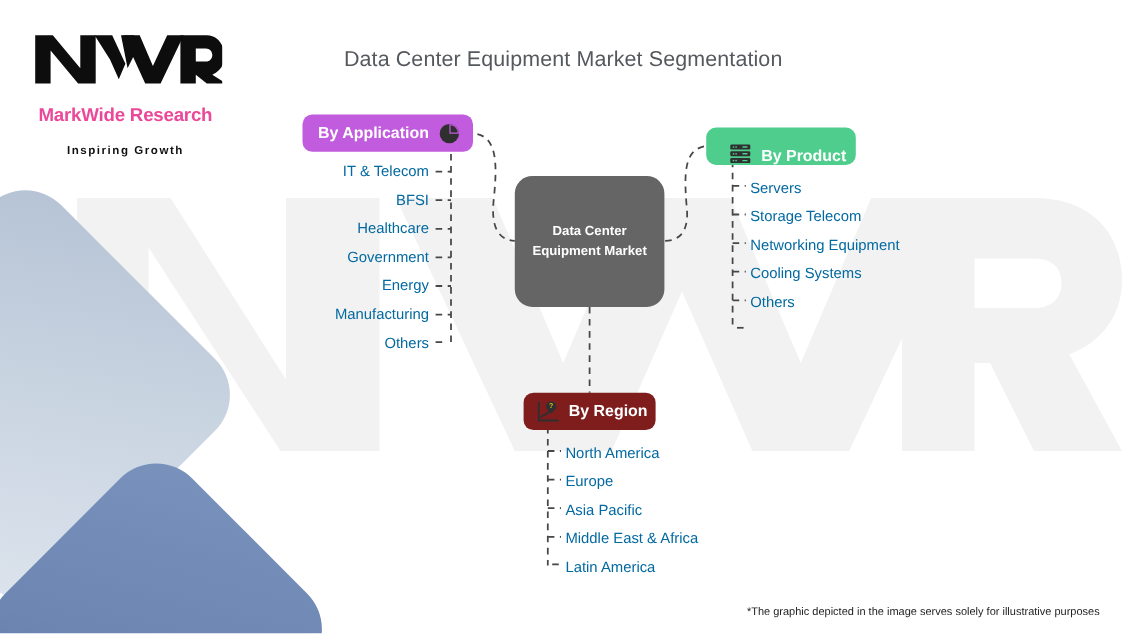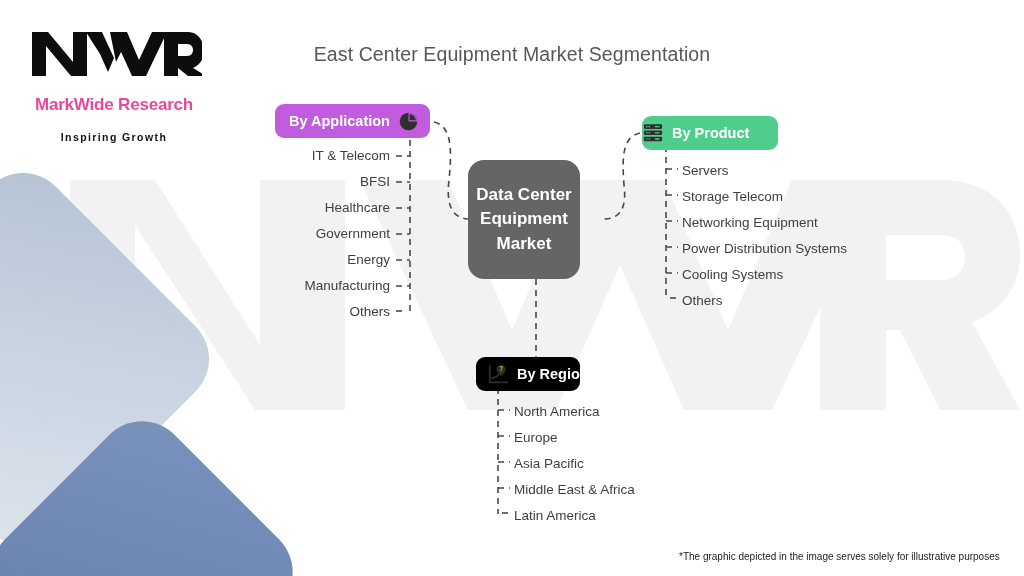--- a/index.html
+++ b/index.html
@@ -100,30 +100,30 @@
     width: 1024px;
     height: 576px;
     pointer-events: none;
   }
 
   
   .center-node {
     position: absolute;
     left: 468px;
     top: 160px;
-    width: 112px;
+    width: 136px;
     height: 119px;
     background: #656565;
     border-radius: 16px;
     display: flex;
     align-items: center;
     justify-content: center;
     text-align: center;
     color: #ffffff;
-    font-size: 17px;
+    font-size: 12px;
     font-weight: 700;
     line-height: 1.42;
     padding: 0 8px;
     box-sizing: border-box;
   }
 
   
   .badge {
     position: absolute;
     display: flex;
@@ -144,45 +144,46 @@
     background: #c05cdd;
     width: 155px;
     justify-content: space-between;
     padding-right: 12px;
   }
   .badge-product {
     left: 642px;
     top: 116px;
     background: #4fcd8d;
     width: 136px;
-    padding-left: 0;
+    padding-left: 20px;
+    align-items: flex-end;
   }
   .badge-region {
     left: 476px;
     top: 357px;
-    background: #000000;
-    width: 104px;
+    background: #7f1d1d;
+    width: 120px;
     padding-left: 11px;
   }
   .badge-icon {
     display: flex;
     align-items: center;
     justify-content: center;
     flex: 0 0 auto;
   }
 
   
   .branch-list {
     position: absolute;
     display: flex;
     flex-direction: column;
   }
   .branch-list .item {
     font-size: 13.5px;
-    color: #404040;
+    color: #0369a1;
     line-height: 26px;
     white-space: nowrap;
   }
   .list-application {
     left: 180px;
     top: 143px;
     width: 210px;
     text-align: right;
     align-items: flex-end;
   }
@@ -242,21 +243,21 @@
         <path d="M60 4 L76 4 L88 30 L82 44 L74 26 Z"></path>
         <path d="M86 4 L101 4 L113 32 L126 4 L141 4 L120 48 L106 48 L86 4 Z"></path>
         <path d="M84 4 L96 4 L96 22 L90 34 Z"></path>
         <path d="M138 48 L138 4 L162 4 C172 4 178 13 178 23 C178 31 174 37 167 40 L180 48 L162 48 L152 40 L152 48 Z M152 16 L152 28 L161 28 C165 28 167 25 167 22 C167 19 165 16 161 16 Z"></path>
       </g>
     </svg>
     <div class="logo-name">MarkWide Research</div>
     <div class="logo-tagline">Inspiring Growth</div>
   </div>
 
-  <div class="chart-title">East Center Equipment Market Segmentation</div>
+  <div class="chart-title">Data Center Equipment Market Segmentation</div>
 
   <svg class="connectors" viewBox="0 0 1024 576">
     <g fill="none" stroke="#474747" stroke-width="1.6" stroke-dasharray="6 5" stroke-linecap="butt">
 
       <path d="M434 122 C 452 126 452 150 449 180 C 446 205 452 218 468 219"></path>
 
       <path d="M640 133 C 622 137 622 158 624 185 C 627 208 620 219 604 219"></path>
 
       <path d="M536 279 L536 357"></path>
 
@@ -328,21 +329,20 @@
           <rect x="14" y="16.9" width="5.2" height="1.4" rx="0.6"></rect>
         </g>
       </svg>
     </span>
     <span>By Product</span>
   </div>
   <div class="branch-list list-product">
     <div class="item">Servers</div>
     <div class="item">Storage Telecom</div>
     <div class="item">Networking Equipment</div>
-    <div class="item">Power Distribution Systems</div>
     <div class="item">Cooling Systems</div>
     <div class="item">Others</div>
   </div>
 
   <div class="badge badge-region">
     <span class="badge-icon">
       <svg width="22" height="21" viewBox="0 0 24 23">
         <g stroke="#2f2f2f" stroke-width="1.9" fill="none" stroke-linecap="round">
           <path d="M3 2 L3 20 L22 20"></path>
           <path d="M5.5 16.5 C8 13 9.5 15.5 12 12.5 C14 10 16 11.5 19 7.5"></path>

